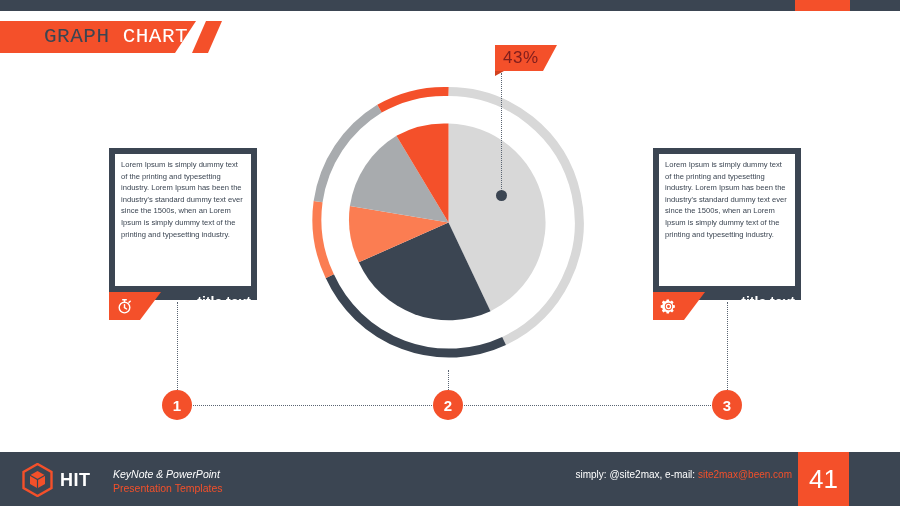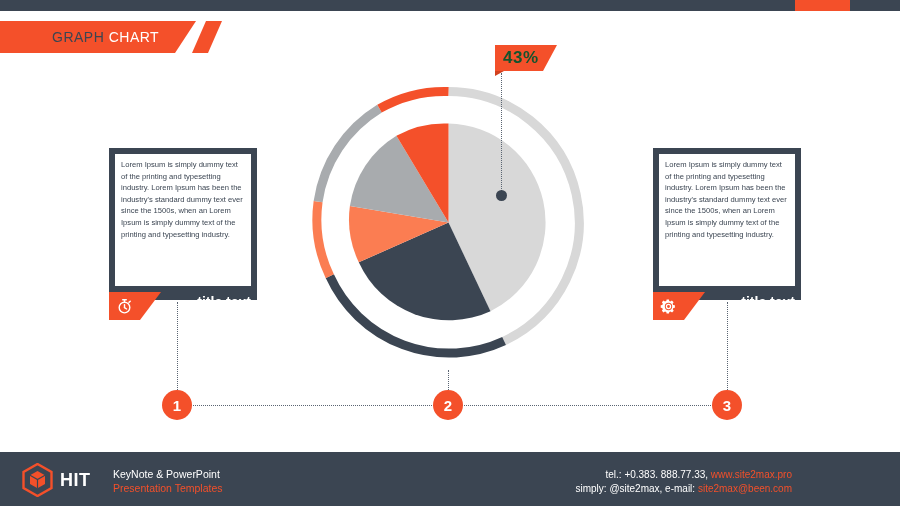--- a/index.html
+++ b/index.html
@@ -34,24 +34,25 @@
     background: #f4502a;
     clip-path: polygon(0 0, 196px 0, 175px 32px, 0 32px);
   }
   .header-stripe {
     position: absolute; left: 192px; top: 21px;
     width: 30px; height: 32px;
     background: #f4502a;
     clip-path: polygon(14px 0, 30px 0, 16px 32px, 0 32px);
   }
   .header-title {
-    position: absolute; left: 52px; top: 25px;
-    font-size: 14px; letter-spacing: 0.5px;
+    position: absolute; left: 44px; top: 25px;
+    font-size: 21px; letter-spacing: 0.5px;
     line-height: 24px;
     white-space: nowrap;
+    font-family: Liberation Mono, monospace;
   }
   .header-title .t1 { color: #3b4552; }
   .header-title .t2 { color: #ffffff; }
 
   
   .infobox {
     position: absolute;
     width: 148px; height: 152px;
     background: #3b4552;
     padding: 6px 6px 0 6px;
@@ -105,21 +106,21 @@
     clip-path: polygon(0 0, 62px 0, 48px 26px, 0 26px);
   }
   .pct-flag .tail {
     position: absolute; left: 0; top: 26px;
     width: 9px; height: 5px;
     background: #d2411f;
     clip-path: polygon(0 0, 9px 0, 0 5px);
   }
   .pct-flag .label {
     position: absolute; left: 8px; top: 3px;
-    color: #14532d; font-size: 17px; font-weight: bold;
+    color: #7f1d1d; font-size: 17px; font-weight: normal;
     letter-spacing: 0.5px;
   }
 
   
   .dotline-v {
     position: absolute;
     width: 0; border-left: 1px dotted #5a6472;
   }
   .dotline-h {
     position: absolute;
@@ -152,21 +153,21 @@
     display: flex; align-items: center; gap: 7px;
   }
   .footer-logo-text {
     color: #ffffff; font-size: 18px; font-weight: bold;
     letter-spacing: 0.5px;
   }
   .footer-tagline {
     position: absolute; left: 113px; top: 15px;
     font-size: 10.5px; line-height: 14px;
   }
-  .footer-tagline .l1 { color: #ffffff; }
+  .footer-tagline .l1 { color: #ffffff; font-style: italic; }
   .footer-tagline .l2 { color: #f4502a; }
   .footer-contact {
     position: absolute; right: 108px; top: 16px;
     text-align: right;
     font-size: 10px; line-height: 14px;
     color: #ffffff;
     white-space: nowrap;
   }
   .footer-contact .accent { color: #f4502a; }
   .page-num {
@@ -290,21 +291,21 @@
         <line x1="15.5" y1="16.6" x2="15.5" y2="25.3" stroke="#3b4552" stroke-width="1.2"></line>
       </svg>
       <span class="footer-logo-text">HIT</span>
     </div>
     <div class="footer-tagline">
       <div class="l1">KeyNote &amp; PowerPoint</div>
       <div class="l2">Presentation Templates</div>
     </div>
     <div class="footer-contact">
       <div>
-        <span>tel.: +0.383. 888.77.33, </span><span class="accent">www.site2max.pro</span>
-      </div>
-      <div>
         <span>simply: @site2max, e-mail: </span><span class="accent">site2max@been.com</span>
       </div>
     </div>
   </div>
+  <div class="page-num">
+    <span>41</span>
+  </div>
 
 </div>
 
 </body></html>

